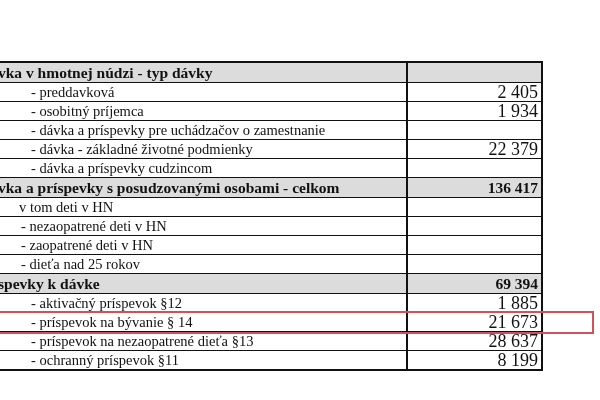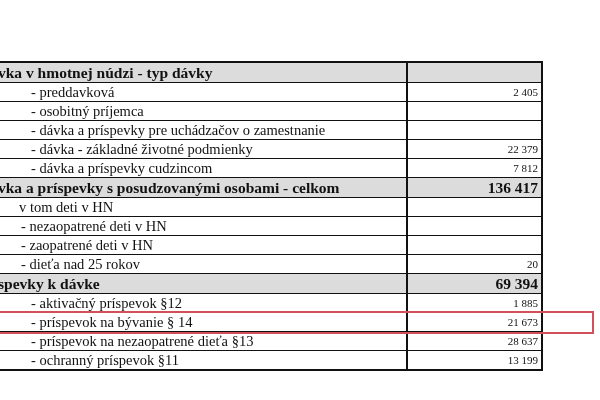--- a/index.html
+++ b/index.html
@@ -5,21 +5,21 @@
   html, body { margin:0; padding:0; background:#ffffff; }
   body { width:600px; height:400px; position:relative; overflow:hidden;
          font-family:"Liberation Serif", "DejaVu Serif", serif; color:#111; }
   .table { position:absolute; left:-2px; top:61px; width:543px;
            border-top:2px solid #111; border-bottom:2px solid #111; border-right:2px solid #111; }
   .row { display:flex; height:18px; border-bottom:1.5px solid #111; box-sizing:content-box; }
   .row:last-child { border-bottom:none; }
   .row.head { background:#dcdcdc; height:19px; }
   .label { width:410px; box-sizing:border-box; border-right:2px solid #111;
            font-size:14.5px; line-height:18px; white-space:nowrap; overflow:hidden; }
-  .value { flex:1; text-align:right; padding-right:3px; font-size:11px; line-height:18px; }
+  .value { flex:1; text-align:right; padding-right:3px; font-size:18px; line-height:18px; }
   .row.head .label, .row.head .value { font-weight:bold; font-size:15.5px; line-height:19px; }
   .ind2 { padding-left:33px; }
   .ind3 { padding-left:21px; }
   .ind4 { padding-left:23px; }
   .highlight { position:absolute; left:-4px; top:311px; width:594px; height:19px;
                border:2.5px solid #d1505a; box-sizing:content-box; pointer-events:none; }
 </style>
 </head>
 <body>
 
@@ -27,66 +27,65 @@
 
   <div class="row head">
     <div class="label">vka v hmotnej núdzi - typ dávky</div>
   </div>
   <div class="row">
     <div class="label ind2">- preddavková</div>
     <div class="value">2 405</div>
   </div>
   <div class="row">
     <div class="label ind2">- osobitný príjemca</div>
+    <div class="value">1 934</div>
   </div>
   <div class="row">
     <div class="label ind2">- dávka a príspevky pre uchádzačov o zamestnanie</div>
   </div>
   <div class="row">
     <div class="label ind2">- dávka - základné životné podmienky</div>
     <div class="value">22 379</div>
   </div>
   <div class="row">
     <div class="label ind2">- dávka a príspevky cudzincom</div>
-    <div class="value">7 812</div>
   </div>
 
   <div class="row head">
     <div class="label">vka a príspevky s posudzovanými osobami - celkom</div>
     <div class="value">136 417</div>
   </div>
   <div class="row">
     <div class="label ind3">v tom deti v HN</div>
   </div>
   <div class="row">
     <div class="label ind4">- nezaopatrené deti v HN</div>
   </div>
   <div class="row">
     <div class="label ind4">- zaopatrené deti v HN</div>
   </div>
   <div class="row">
     <div class="label ind4">- dieťa nad 25 rokov</div>
-    <div class="value">20</div>
   </div>
 
   <div class="row head">
     <div class="label">spevky k dávke</div>
     <div class="value">69 394</div>
   </div>
   <div class="row">
     <div class="label ind2">- aktivačný príspevok §12</div>
     <div class="value">1 885</div>
   </div>
   <div class="row">
     <div class="label ind2">- príspevok na bývanie § 14</div>
     <div class="value">21 673</div>
   </div>
   <div class="row">
     <div class="label ind2">- príspevok na nezaopatrené dieťa §13</div>
     <div class="value">28 637</div>
   </div>
   <div class="row">
     <div class="label ind2">- ochranný príspevok §11</div>
-    <div class="value">13 199</div>
+    <div class="value">8 199</div>
   </div>
 </div>
 
 <div class="highlight"></div>
 
 </body></html>

